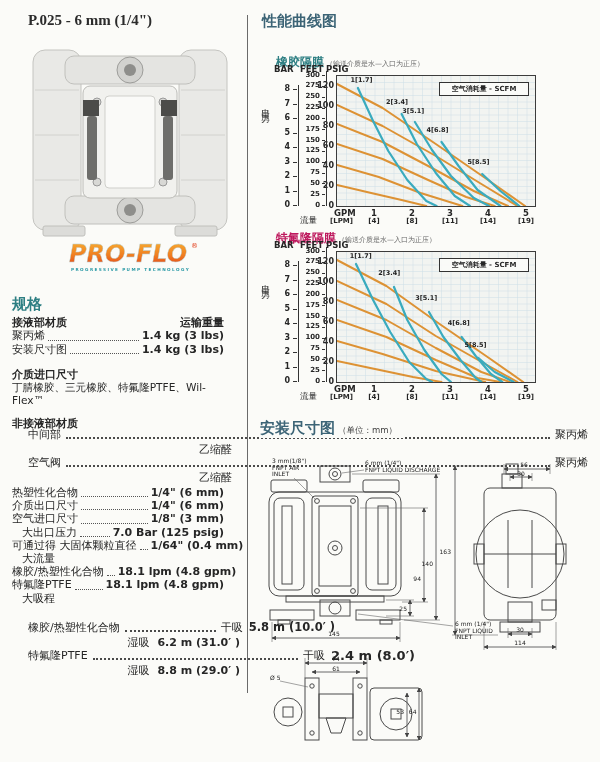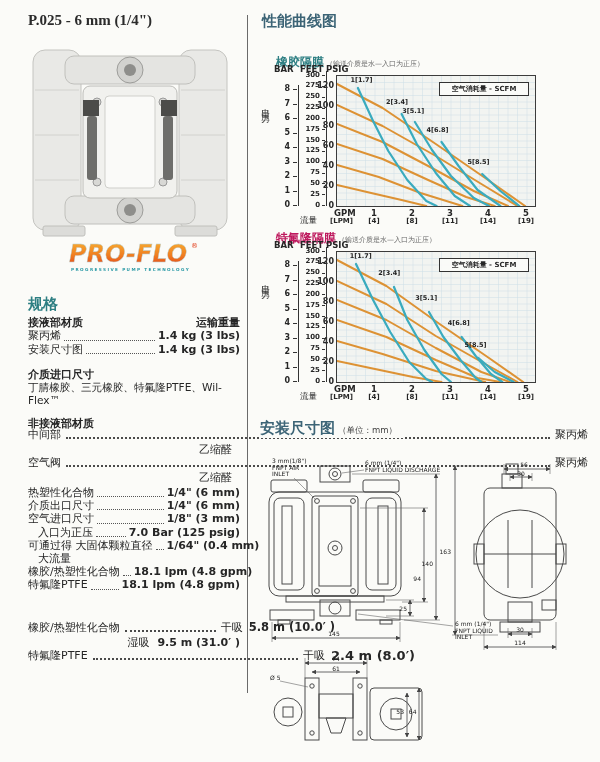--- a/index.html
+++ b/index.html
@@ -5,21 +5,21 @@
   html,body{margin:0;padding:0;background:#fff;}
   .page{position:relative;width:600px;height:762px;background:#fbfbf8;
         font-family:"DejaVu Sans","Liberation Sans",sans-serif;color:#262626;overflow:hidden;}
   .abs{position:absolute;}
   .b{font-weight:bold;}
   .page-title{left:28px;top:12px;font-family:"Liberation Serif","DejaVu Serif",serif;
               font-size:15px;font-weight:bold;color:#2b2b2b;}
   .vdivider{left:247px;top:15px;width:1px;height:678px;background:#6a6a6a;}
   .h-teal{font-size:15px;font-weight:bold;color:#2e7f83;margin:0 0 5px 0;}
   .h-slate{font-size:15px;font-weight:bold;color:#3c6476;}
-  .left-col{left:28px;width:212px;font-size:11px;line-height:13.2px;}
+  .left-col{left:12px;width:212px;font-size:11px;line-height:13.2px;}
   .gap12{height:12px;} .gap10{height:10px;}
   .row2{display:flex;justify-content:space-between;}
   .prow{display:flex;align-items:flex-end;}
   .prow .lbl{white-space:nowrap;}
   .prow .dots{flex:1;border-bottom:1.6px dotted #555;margin:0 3px 2px 3px;min-width:8px;}
   .prow .val{white-space:nowrap;font-weight:bold;}
   .indent{padding-left:10px;}
   .xrow{position:absolute;left:28px;width:560px;display:flex;align-items:flex-end;
         font-size:11px;line-height:13px;z-index:1;}
   .xrow .leader{flex:1;border-bottom:2px dotted #4a4a4a;margin:0 5px 2px 5px;}
@@ -125,40 +125,41 @@
           <span class="lbl">介质出口尺寸</span>
           <span class="dots"></span>
           <span class="val">1/4"  (6 mm)</span>
         </div>
         <div class="prow">
           <span class="lbl">空气进口尺寸</span>
           <span class="dots"></span>
           <span class="val">1/8"  (3 mm)</span>
         </div>
         <div class="prow indent">
-          <span class="lbl">入口为正压</span>
+          <span class="lbl">大出口压力</span>
           <span class="dots"></span>
           <span class="val">7.0 Bar (125 psig)</span>
         </div>
         <div class="prow">
           <span class="lbl">可通过得 大固体颗粒直径</span>
           <span class="dots"></span>
           <span class="val">1/64"  (0.4 mm)</span>
         </div>
         <div class="indent">大流量</div>
         <div class="prow">
           <span class="lbl">橡胶/热塑性化合物</span>
           <span class="dots"></span>
           <span class="val">18.1 lpm (4.8 gpm)</span>
         </div>
         <div class="prow">
           <span class="lbl">特氟隆PTFE</span>
           <span class="dots"></span>
           <span class="val">18.1 lpm (4.8 gpm)</span>
         </div>
+        <div class="indent">大吸程</div>
       </div>
   </div>
 
   <div class="abs h-slate" style="left:262px;top:12px">性能曲线图</div>
 
   <div class="chart" id="chart-0">
       <div style="position: absolute; left: 16px; top: -1px; white-space: nowrap;"><span style="font-size: 12px; font-weight: bold; color: rgb(46, 127, 131);">橡胶隔膜</span><span style="font-size: 7px; color: rgb(102, 102, 102); margin-left: 2px;">（输送介质是水—入口为正压）</span></div>
       <div style="position: absolute; left: 14px; top: 12px; font-size: 8.5px; font-weight: bold;">BAR</div>
       <div style="position: absolute; left: 40px; top: 12px; font-size: 8.5px; font-weight: bold;">FEET</div>
       <div style="position: absolute; left: 66px; top: 12px; font-size: 8.5px; font-weight: bold;">PSIG</div>
@@ -492,20 +493,21 @@
       <span class="leader"></span>
       <span style="white-space: nowrap;">聚丙烯</span>
     </div>
     <div class="subval" style="top: 470px;">乙缩醛</div>
     <div class="xrow" style="top: 621px; padding-right: 253px; box-sizing: border-box;">
       <span style="white-space: nowrap;">橡胶/热塑性化合物</span>
       <span class="leader"></span>
       <span style="white-space: nowrap; margin-right: 6px;">干吸</span>
       <span style="white-space: nowrap; font-weight: bold; font-size: 11.5px;">5.8 m (10.0′ )</span>
     </div>
-    <div class="wetrow" style="top: 635px;"><span style="margin-right: 8px;">湿吸</span><span style="font-weight: bold;">9.5 m (31.0′ )</span></div>
+    <div class="wetrow" style="top: 635px;"><span style="margin-right: 8px;">湿吸</span><span style="font-weight: bold;">6.2 m (31.0′ )</span></div>
     <div class="xrow" style="top: 649px; padding-right: 173px; box-sizing: border-box;">
       <span style="white-space: nowrap;">特氟隆PTFE</span>
       <span class="leader"></span>
       <span style="white-space: nowrap; margin-right: 6px;">干吸</span>
       <span style="white-space: nowrap; font-weight: bold; font-size: 13px;">2.4 m (8.0′)</span>
     </div>
+    <div class="wetrow" style="top: 663px;"><span style="margin-right: 8px;">湿吸</span><span style="font-weight: bold;">8.8 m (29.0′ )</span></div>
   </div>
 
 </body></html>

